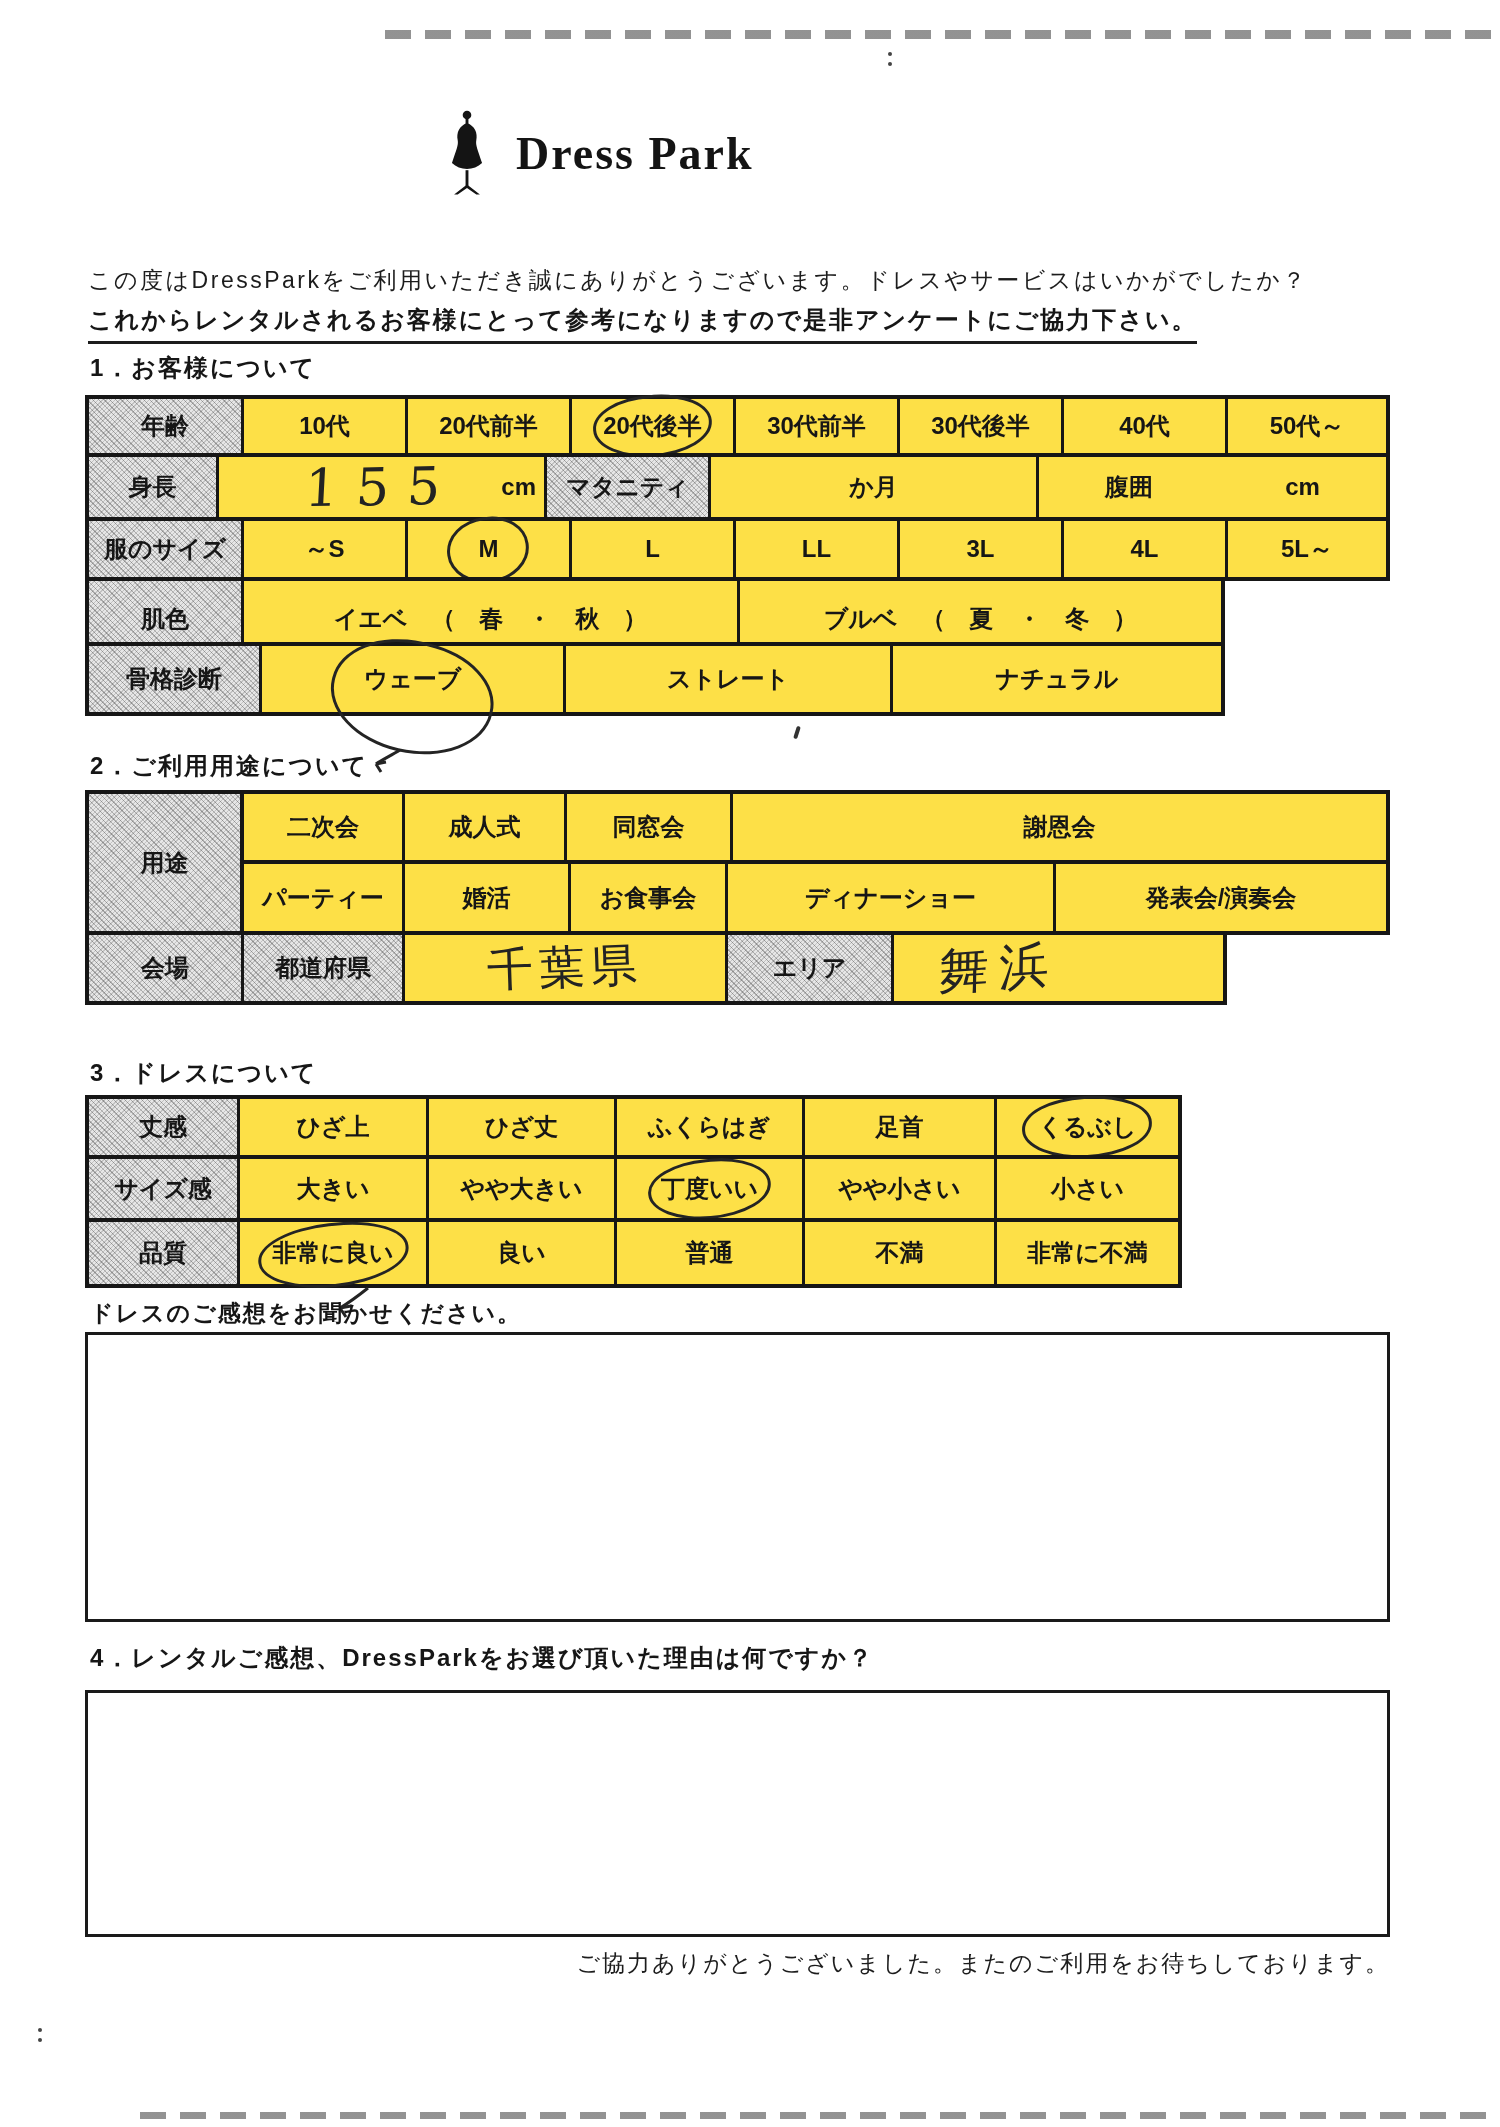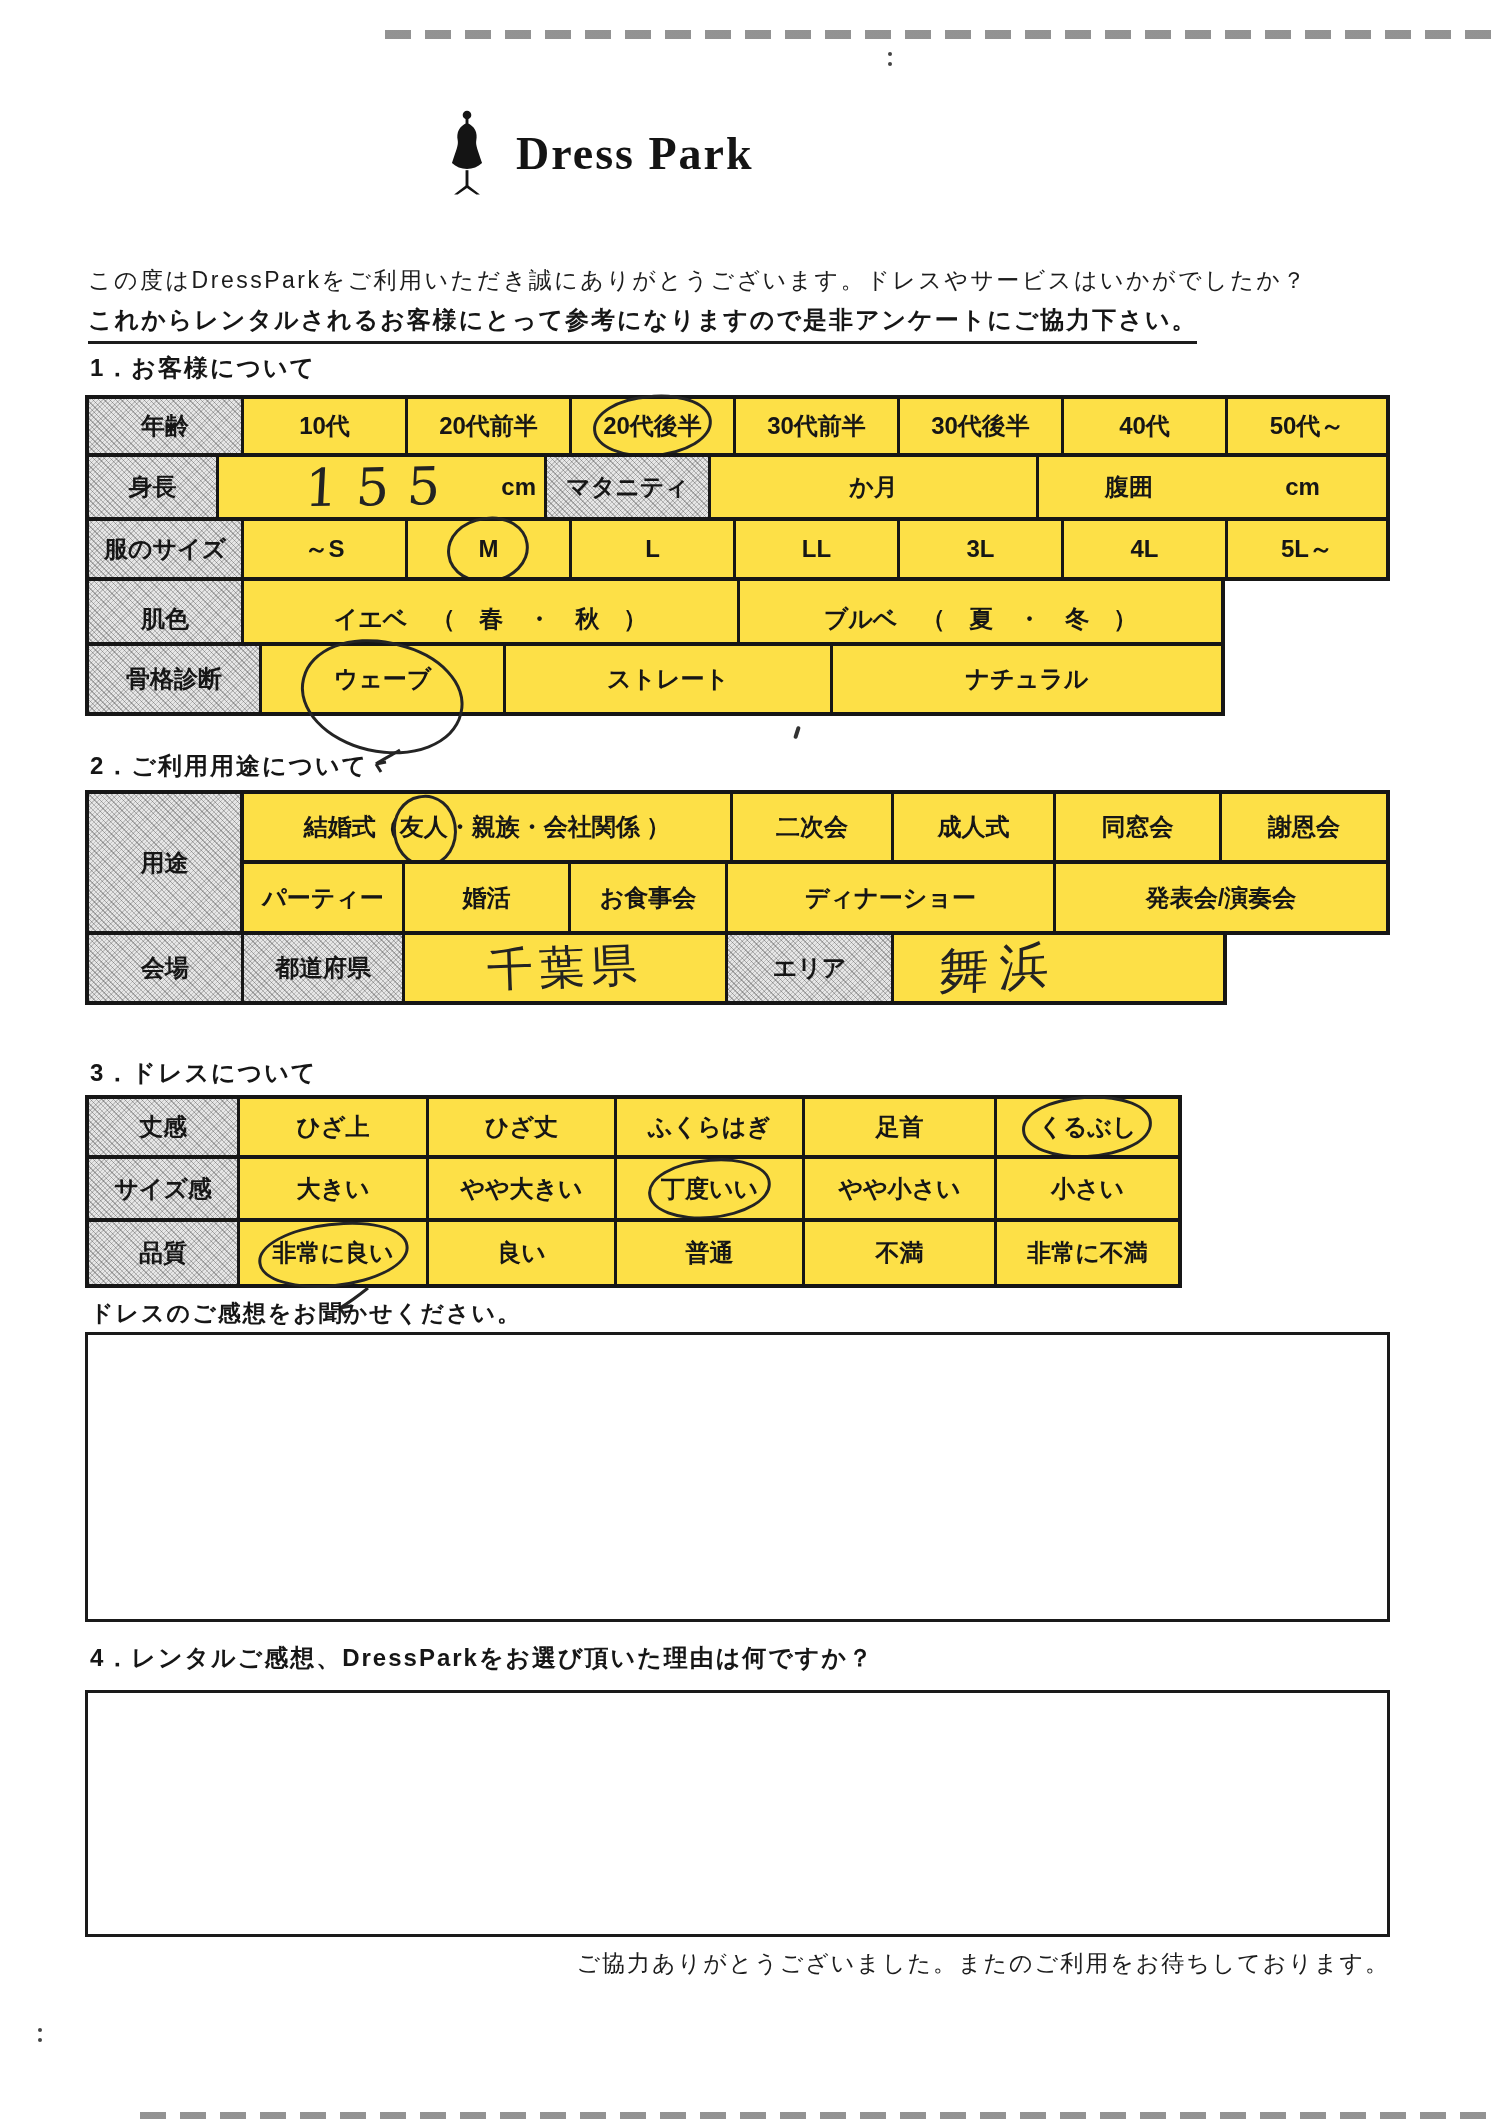--- a/index.html
+++ b/index.html
@@ -119,42 +119,37 @@
   </div>
 
   <div class="trow" style="left:85px;top:577px;width:1140px;height:83px;">
     <div class="tcell hatch" style="width:155px;">肌色</div>
     <div class="tcell" style="width:496px;">イエベ　（　春　・　秋　）</div>
     <div class="tcell grow">ブルベ　（　夏　・　冬　）</div>
   </div>
 
   <div class="trow" style="left:85px;top:642px;width:1140px;height:74px;">
     <div class="tcell hatch" style="width:173px;">骨格診断</div>
-    <div class="tcell" style="width:244px;">
+    <div class="tcell" style="width:304px;">
       <span class="ring" style="--ri:-22px -32px -58px -34px;--rr:13deg;">ウェーブ</span>
     </div>
     <div class="tcell" style="width:327px;">ストレート</div>
     <div class="tcell grow">ナチュラル</div>
   </div>
 
   <svg class="pen" style="left:370px;top:748px;" width="40" height="26" viewBox="0 0 40 26">
     <path d="M30 2 C20 8 12 12 6 16" stroke="#242424" stroke-width="3" fill="none"></path>
     <path d="M6 16 L16 14 M6 16 L11 24" stroke="#242424" stroke-width="3" fill="none"></path>
   </svg>
 
   <div class="sec-title" style="left:90px;top:750px;">2．ご利用用途について</div>
 
   <div class="hblock hatch" style="left:85px;top:790px;width:159px;height:145px;">用途</div>
 
   <div class="trow" style="left:240px;top:790px;width:1150px;height:74px;">
-    <div class="tcell" style="width:489px;">
-      <span>結婚式（</span>
-        <span class="ring" style="--ri:-16px -9px -24px -7px;--rr:-9deg;">友人</span>
-        <span>・親族・会社関係 ）</span>
-    </div>
     <div class="tcell" style="width:161px;">二次会</div>
     <div class="tcell" style="width:162px;">成人式</div>
     <div class="tcell" style="width:166px;">同窓会</div>
     <div class="tcell grow">謝恩会</div>
   </div>
 
   <div class="trow" style="left:240px;top:860px;width:1150px;height:75px;">
     <div class="tcell" style="width:161px;">パーティー</div>
     <div class="tcell" style="width:166px;">婚活</div>
     <div class="tcell" style="width:157px;">お食事会</div>

